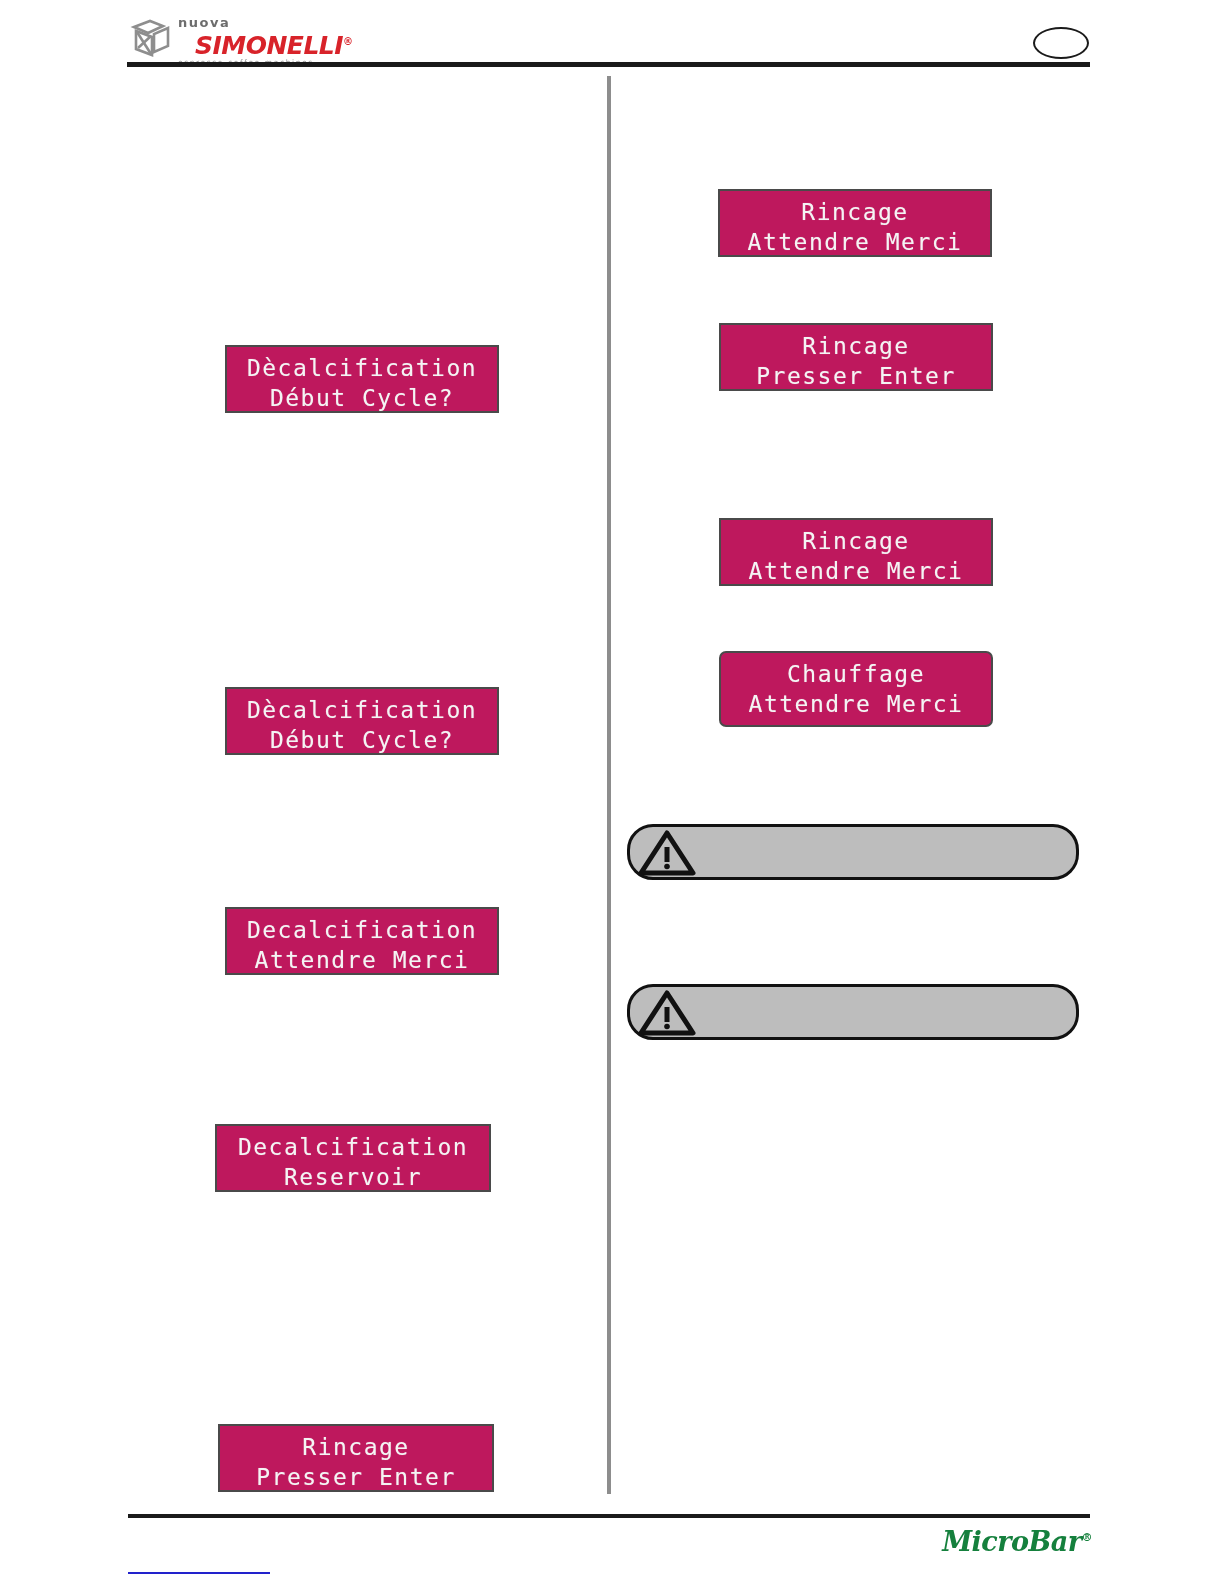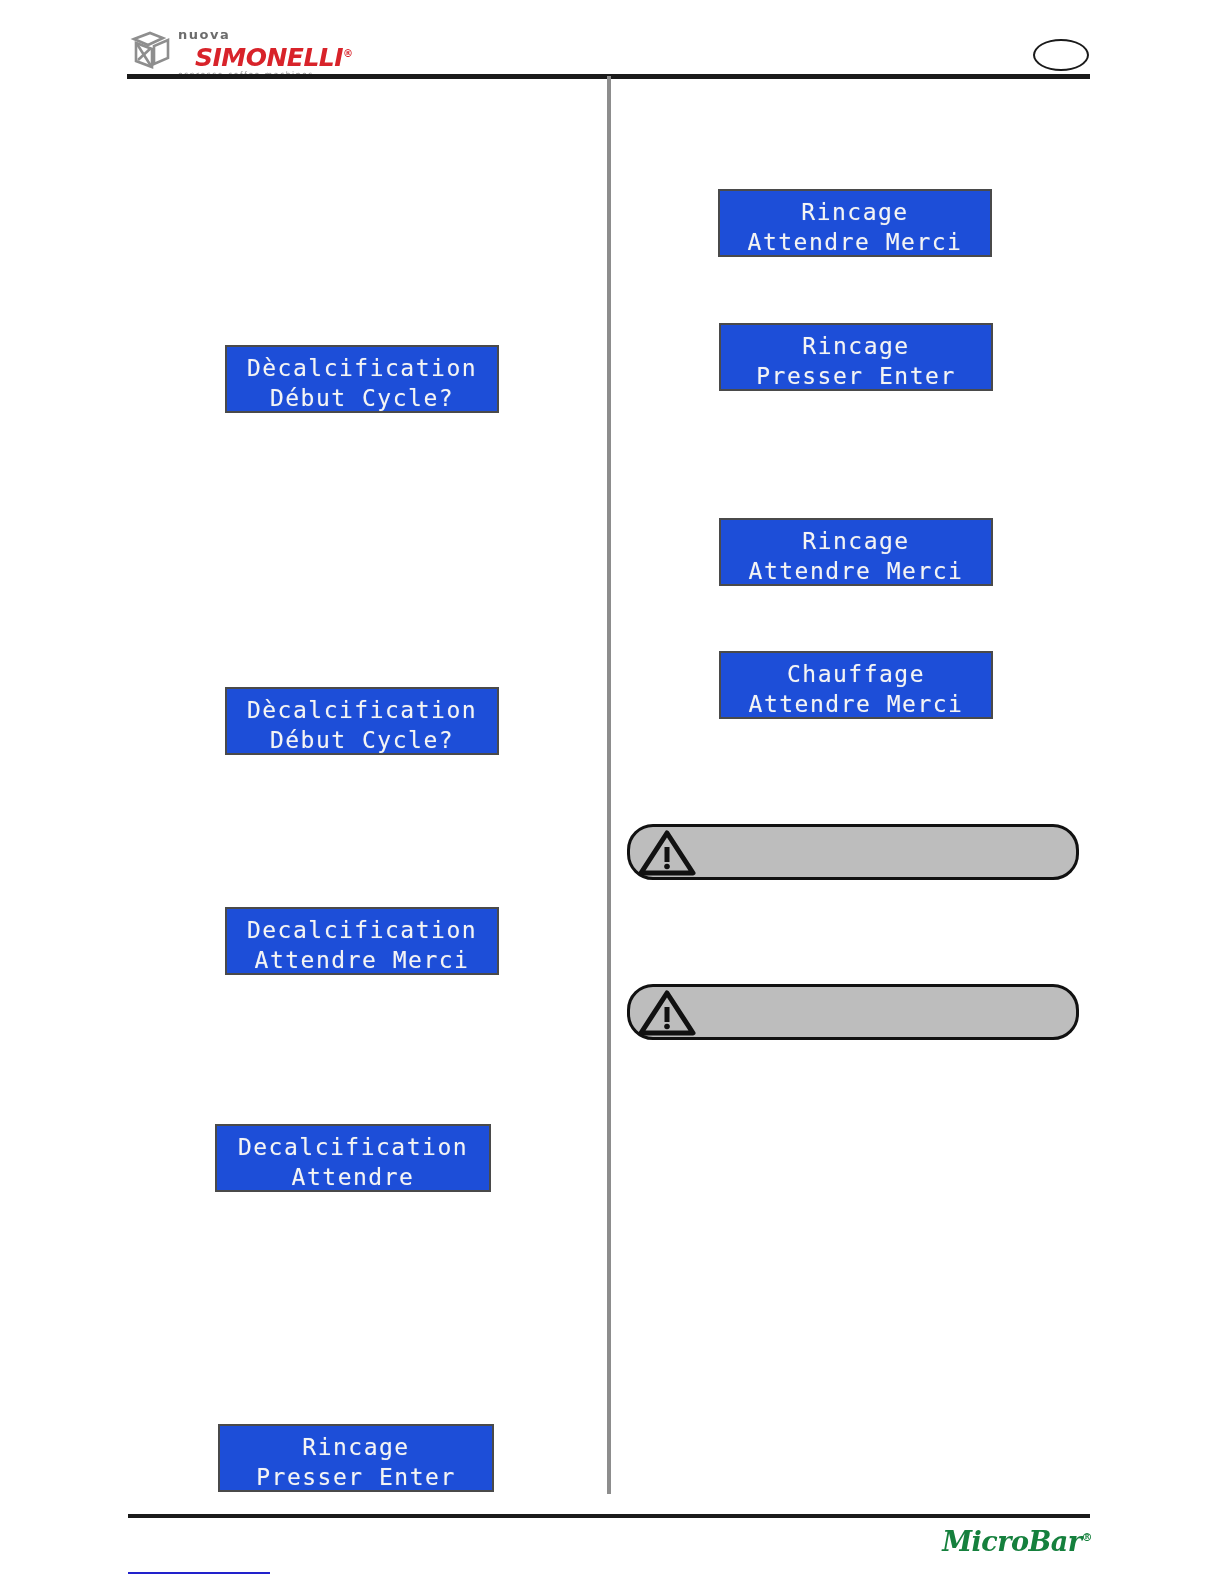--- a/index.html
+++ b/index.html
@@ -11,21 +11,21 @@
     width: 1224px;
     height: 1584px;
     position: relative;
     font-family: "Liberation Sans", sans-serif;
     overflow: hidden;
   }
 
   
   #header {
     position: absolute;
-    left: 0; top: 16px;
+    left: 0; top: 4px;
     width: 1092px;
     height: 70px;
   }
   #logo-block {
     position: absolute;
     left: 130px;
     top: 10px;
     width: 230px;
     height: 48px;
   }
@@ -100,21 +100,21 @@
     left: 607px;
     top: 76px;
     width: 4px;
     height: 1418px;
     background: #8d8d8d;
   }
 
   
   .lcd {
     position: absolute;
-    background: #1d4ed8;
+    background: #be185d;
     border: 2px solid #4a4a4a;
     box-sizing: border-box;
     padding: 6px 10px 8px 10px;
     text-align: center;
   }
   .lcd-line {
     font-family: "DejaVu Sans Mono", monospace;
     font-size: 23px;
     line-height: 30px;
     color: #f4f4f4;
@@ -221,21 +221,21 @@
   <div class="lcd-line">Début Cycle?</div>
 </div>
 
 <div class="lcd" style="left:225px; top:907px; width:274px; height:68px;">
   <div class="lcd-line">Decalcification</div>
   <div class="lcd-line">Attendre Merci</div>
 </div>
 
 <div class="lcd" style="left:215px; top:1124px; width:276px; height:68px;">
   <div class="lcd-line">Decalcification</div>
-  <div class="lcd-line">Attendre</div>
+  <div class="lcd-line">Reservoir</div>
 </div>
 
 <div class="lcd" style="left:218px; top:1424px; width:276px; height:68px;">
   <div class="lcd-line">Rincage</div>
   <div class="lcd-line">Presser Enter</div>
 </div>
 
 <div class="lcd" style="left:718px; top:189px; width:274px; height:68px;">
   <div class="lcd-line">Rincage</div>
   <div class="lcd-line">Attendre Merci</div>
@@ -244,21 +244,21 @@
 <div class="lcd" style="left:719px; top:323px; width:274px; height:68px;">
   <div class="lcd-line">Rincage</div>
   <div class="lcd-line">Presser Enter</div>
 </div>
 
 <div class="lcd" style="left:719px; top:518px; width:274px; height:68px;">
   <div class="lcd-line">Rincage</div>
   <div class="lcd-line">Attendre Merci</div>
 </div>
 
-<div class="lcd" style="left:719px; top:651px; width:274px; height:68px;">
+<div class="lcd" style="left:719px; top:651px; width:274px; height:76px;border-radius:7px;">
   <div class="lcd-line">Chauffage</div>
   <div class="lcd-line">Attendre Merci</div>
 </div>
 
 <div class="warn-box" style="left:627px; top:824px; width:452px; height:56px;">
   <div class="warn-icon">
     <svg viewBox="0 0 58 50" width="58" height="50">
       <polygon points="29,6 55,46 3,46" fill="#bdbdbd" stroke="#111111" stroke-width="5" stroke-linejoin="round"></polygon>
       <rect x="26.5" y="20" width="5" height="15" fill="#111111"></rect>
       <circle cx="29" cy="39.5" r="2.8" fill="#111111"></circle>

